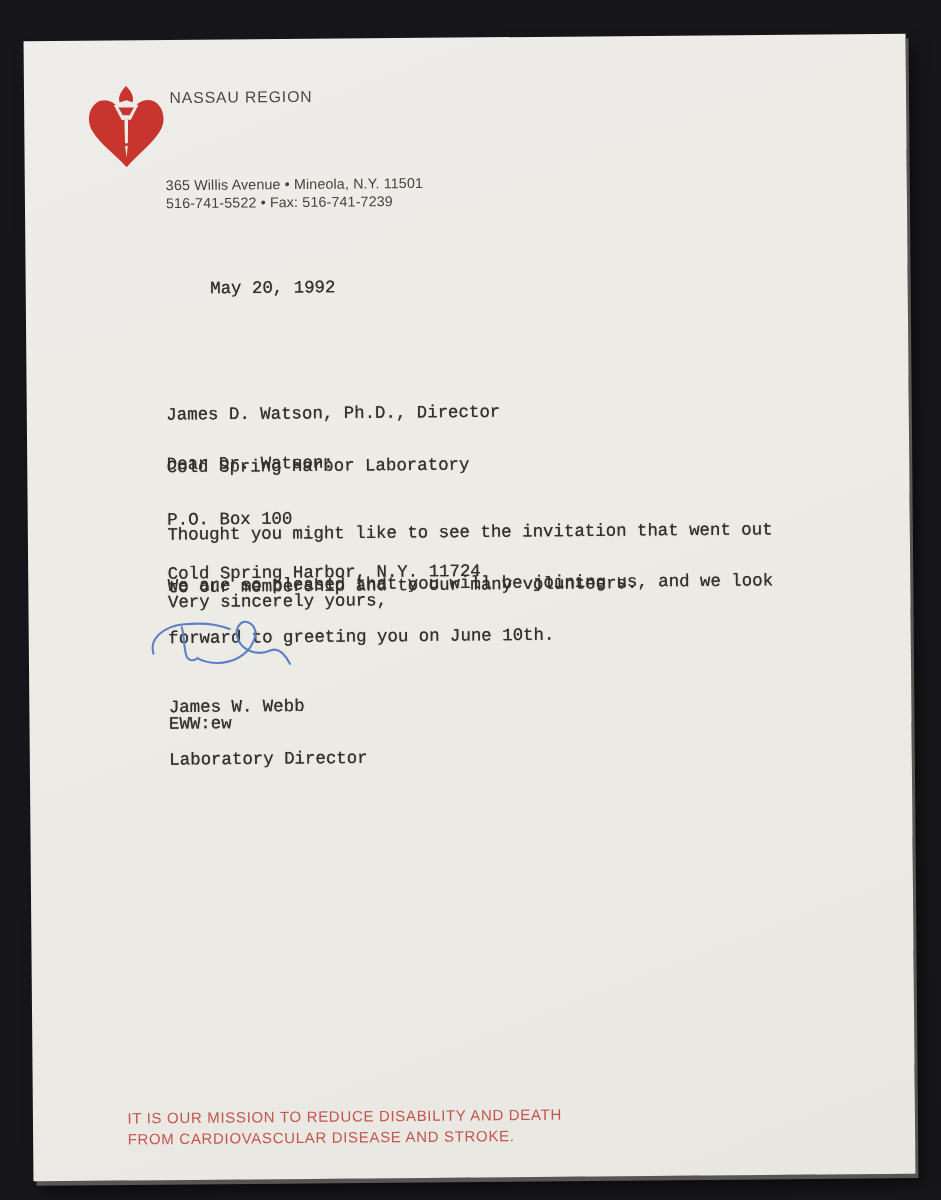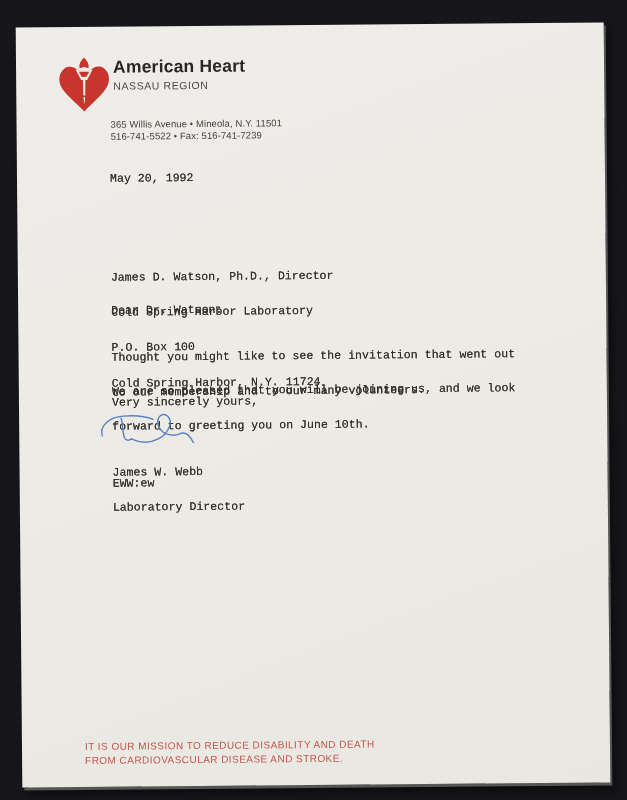--- a/index.html
+++ b/index.html
@@ -48,21 +48,21 @@
   }
   
   .typed{
     font-family:"Liberation Mono", monospace;
     font-size:11.6px; line-height:11.8px;
     color:var(--text-dark);
     text-shadow:0 0 0.5px rgba(51,47,43,0.85);
     white-space:pre;
     position:absolute; left:93px;
   }
-  .date-line{top:146px;}
+  .date-line{top:161px;margin-left:30px;}
   .recipient{top:221px;}
   .salutation{top:278px;}
   .para-1{top:301px;}
   .para-2{top:335px;}
   .closing{top:370px;}
   .name-block{top:416px;}
   .reference{top:451px;}
   .signature{
     position:absolute; left:78px; top:381px; width:118px; height:44px;
   }
@@ -88,21 +88,20 @@
       <path fill="#edebe6" d="M20.5,14.5 L39.5,14.5 L33.5,26 L26.5,26 Z"></path>
       <path style="fill:var(--brand-red)" d="M24,16.5 L36,16.5 L32.6,22.5 L27.4,22.5 Z"></path>
 
       <path fill="#edebe6" d="M28.6,26 L31.4,26 L31.1,44 L28.9,44 Z"></path>
       <path fill="#edebe6" d="M29,46 L31,46 L30,55 Z"></path>
 
       <circle cx="43" cy="45" r="1.3" style="fill:var(--brand-red)"></circle>
     </svg>
 
     <div class="brand">
-      <div class="org-line">American Heart</div>
       <div class="region">NASSAU REGION</div>
     </div>
 
     <div class="lh-address">
       <div>365 Willis Avenue • Mineola, N.Y. 11501</div>
       <div>516-741-5522 • Fax: 516-741-7239</div>
     </div>
   </div>
 
   <div class="typed date-line">May 20, 1992</div>

